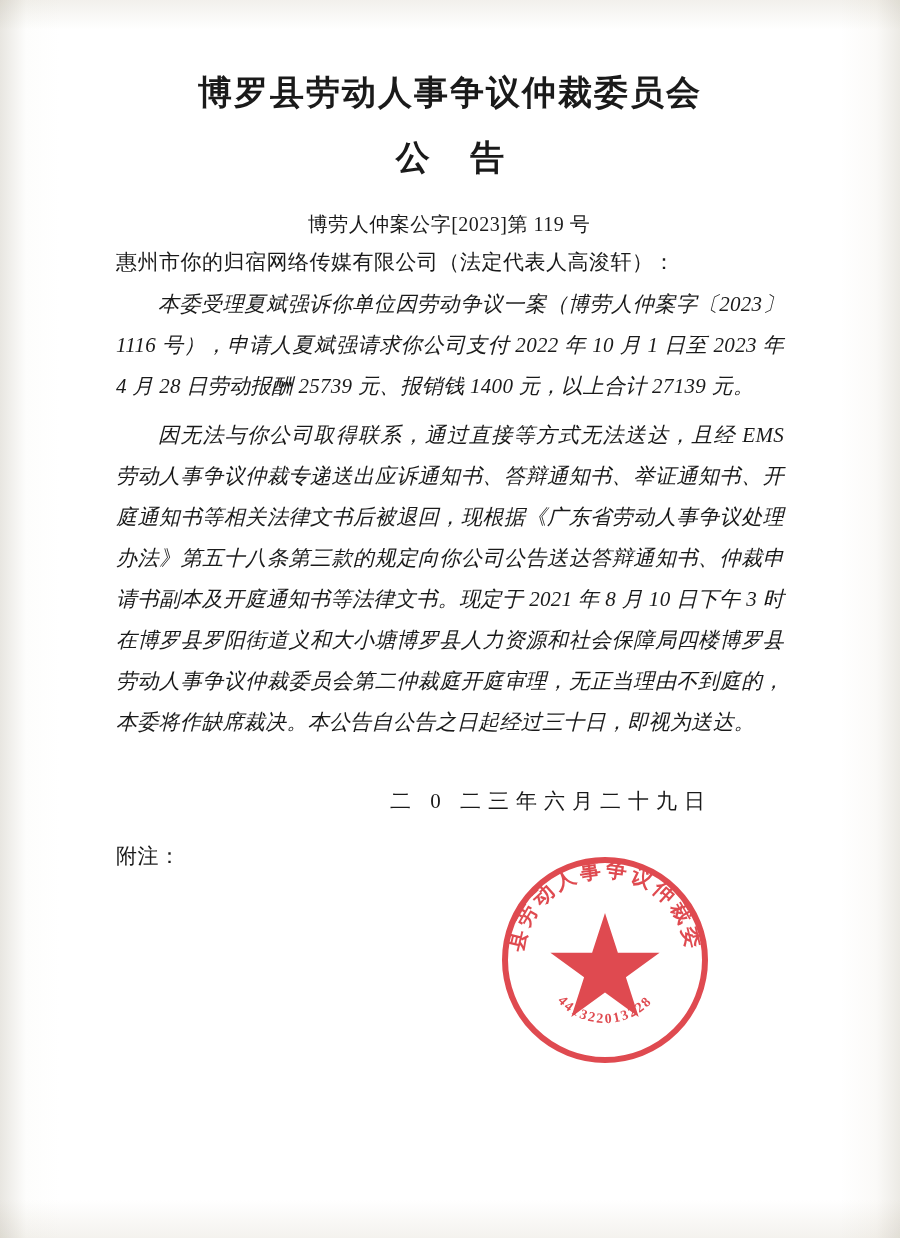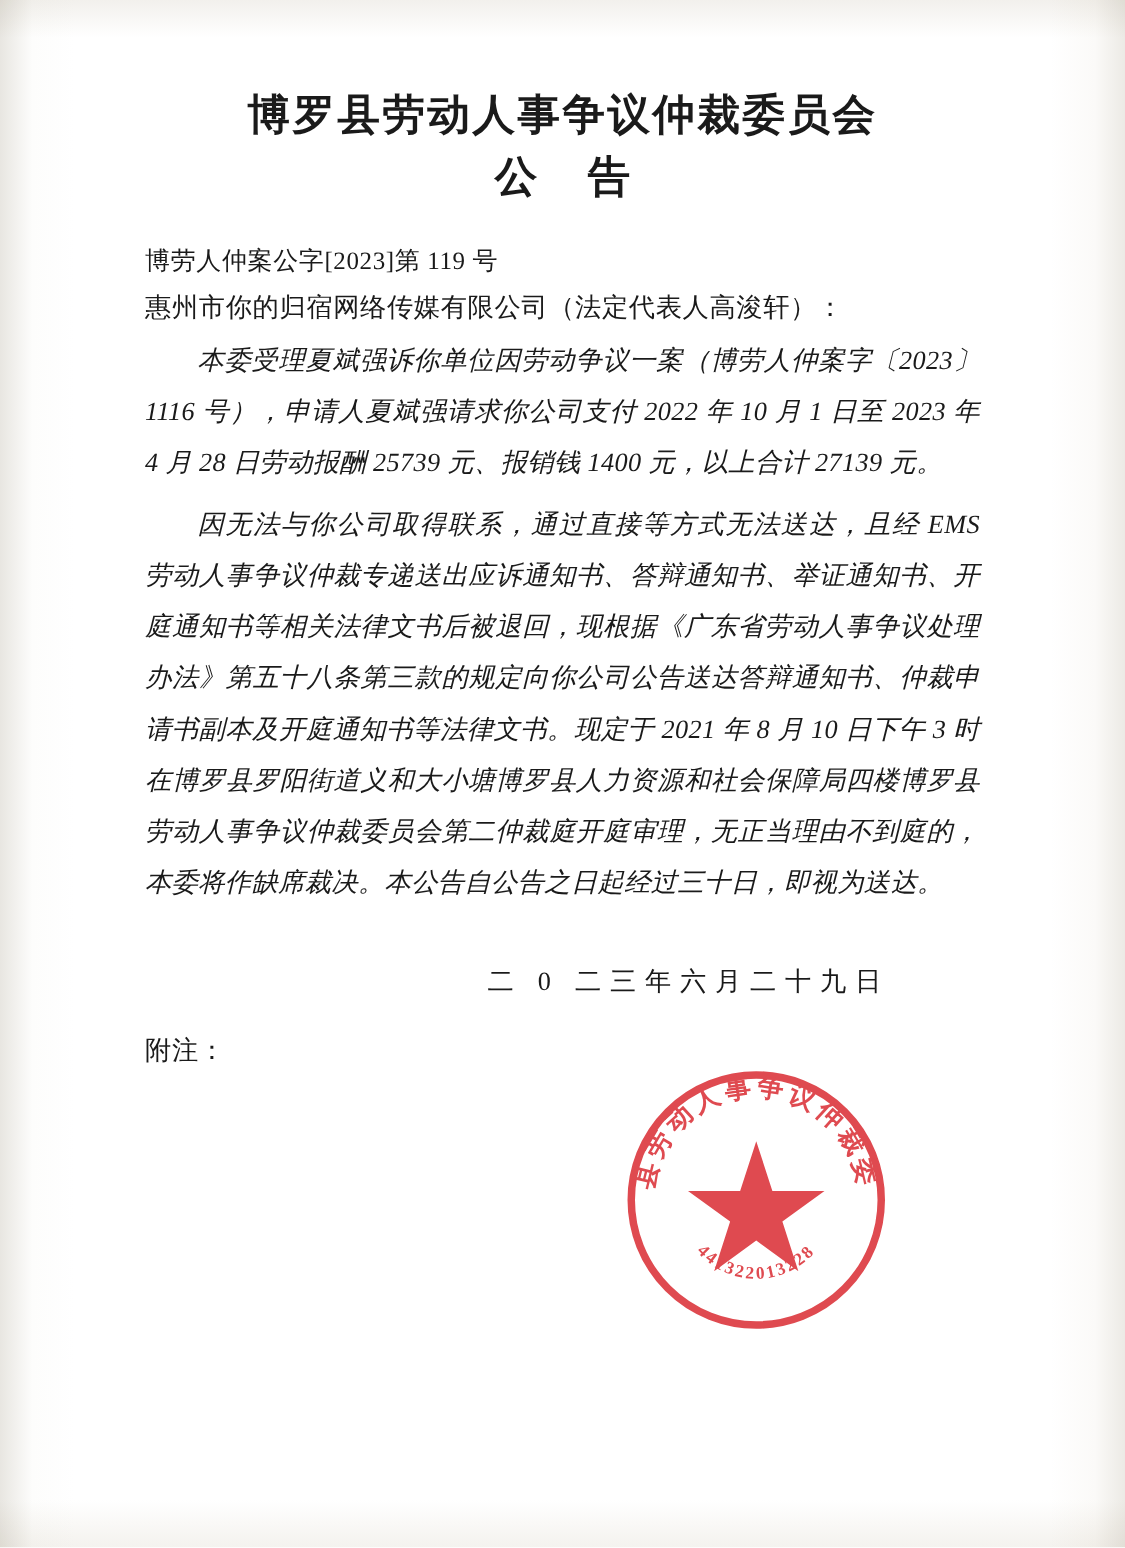--- a/index.html
+++ b/index.html
@@ -48,26 +48,26 @@
     letter-spacing: 2px;
     margin-top: 72px;
     line-height: 1.25;
     font-family: "Liberation Serif", "DejaVu Serif", serif;
   }
   .subtitle {
     text-align: center;
     font-size: 34px;
     font-weight: bold;
     letter-spacing: 16px;
-    margin-top: 4px;
+    margin-top: 20px;
     text-indent: 16px;
   }
 
   .docnum {
-    text-align: left;
+    text-align: center;
     font-size: 20px;
     margin-top: 30px;
     padding-right: 2px;
     letter-spacing: 0.5px;
   }
 
   .addressee {
     font-size: 21px;
     margin-top: 10px;
     letter-spacing: 0.5px;

